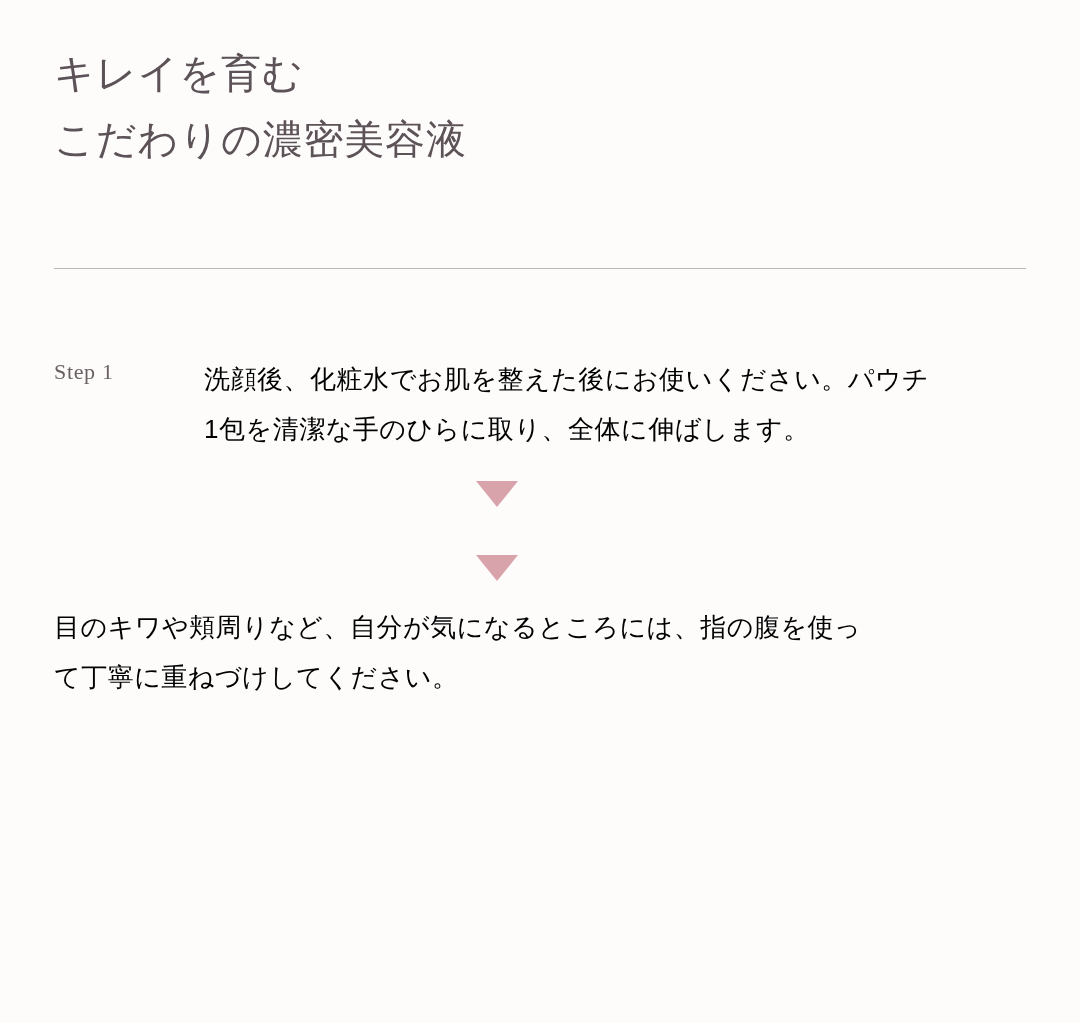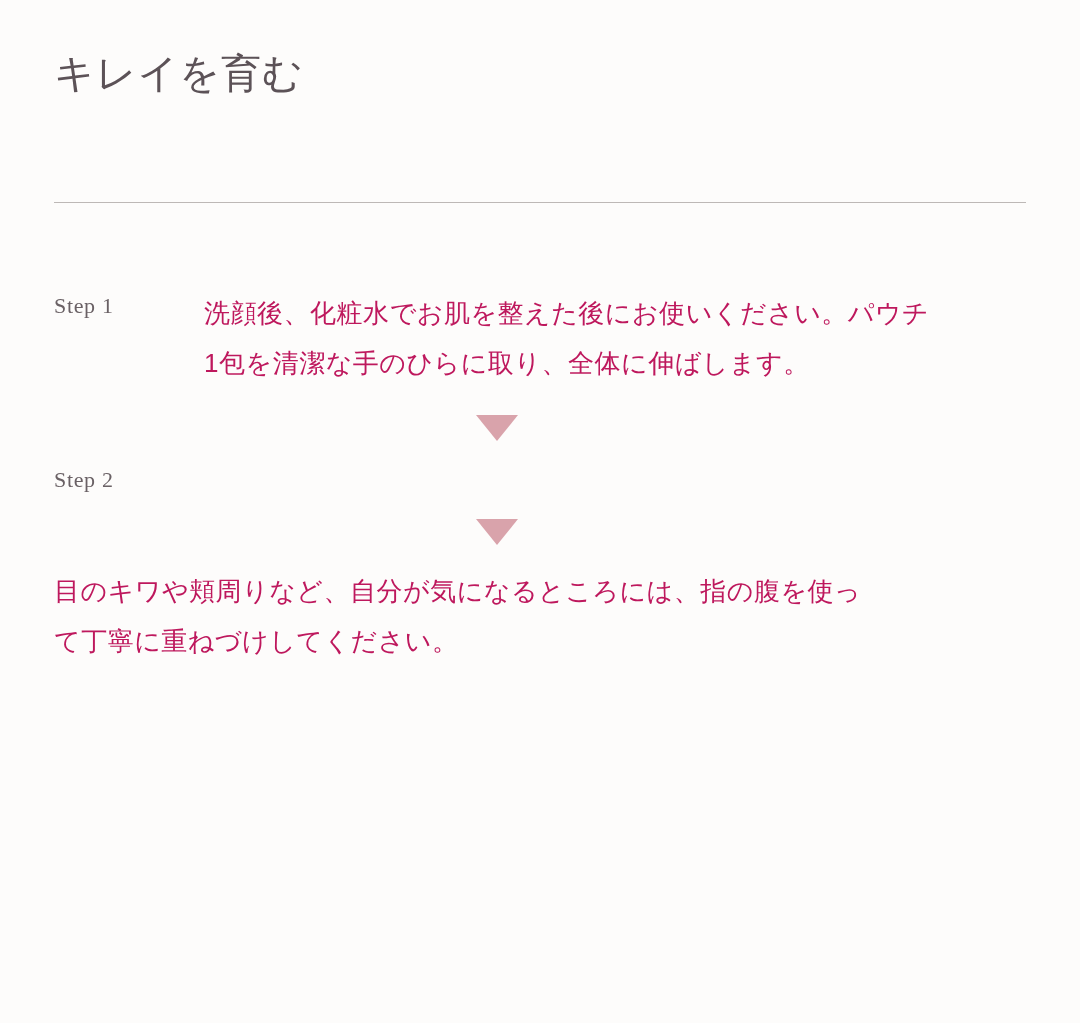--- a/index.html
+++ b/index.html
@@ -55,21 +55,21 @@
     letter-spacing: 0.03em;
     color: #6a6165;
     padding-top: 4px;
     white-space: nowrap;
   }
   .step-text {
     flex: 1 1 auto;
     font-size: 26px;
     line-height: 1.92;
     letter-spacing: 0.02em;
-    color: #be185d;
+    color: #000000;
     max-width: 828px;
   }
   .arrow-wrap {
     display: flex;
     justify-content: center;
     padding: 26px 0 22px 0;
   }
   .arrow {
     width: 0;
     height: 0;
@@ -79,40 +79,40 @@
   }
   .step-block + .arrow-wrap { margin-top: 0; }
 </style>
 </head>
 <body>
 
 <div class="page">
 
   <div class="headline">
     <span class="line">キレイを育む</span>
+    <span class="line">こだわりの濃密美容液</span>
   </div>
 
   <div class="divider"></div>
 
   <div class="steps">
 
     <div class="step-block">
       <div class="step-row">
         <div class="step-label">Step 1</div>
         <div class="step-text">洗顔後、化粧水でお肌を整えた後にお使いください。パウチ1包を清潔な手のひらに取り、全体に伸ばします。</div>
       </div>
     </div>
 
     <div class="arrow-wrap">
       <div class="arrow"></div>
     </div>
 
     <div class="step-block">
       <div class="step-row">
-        <div class="step-label">Step 2</div>
       </div>
     </div>
 
     <div class="arrow-wrap">
       <div class="arrow"></div>
     </div>
 
     <div class="step-block">
       <div class="step-row">
         <div class="step-text">目のキワや頬周りなど、自分が気になるところには、指の腹を使って丁寧に重ねづけしてください。</div>

